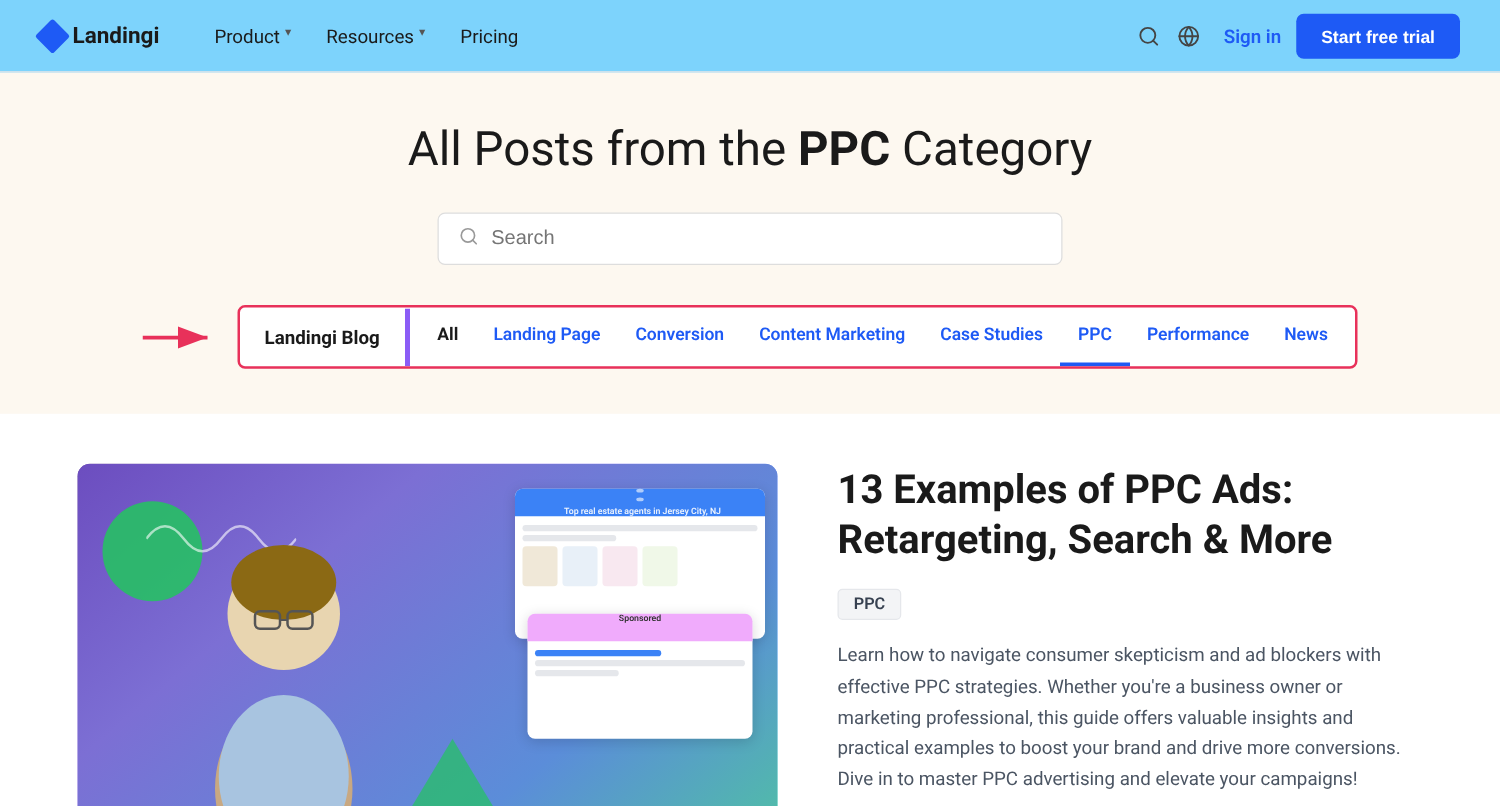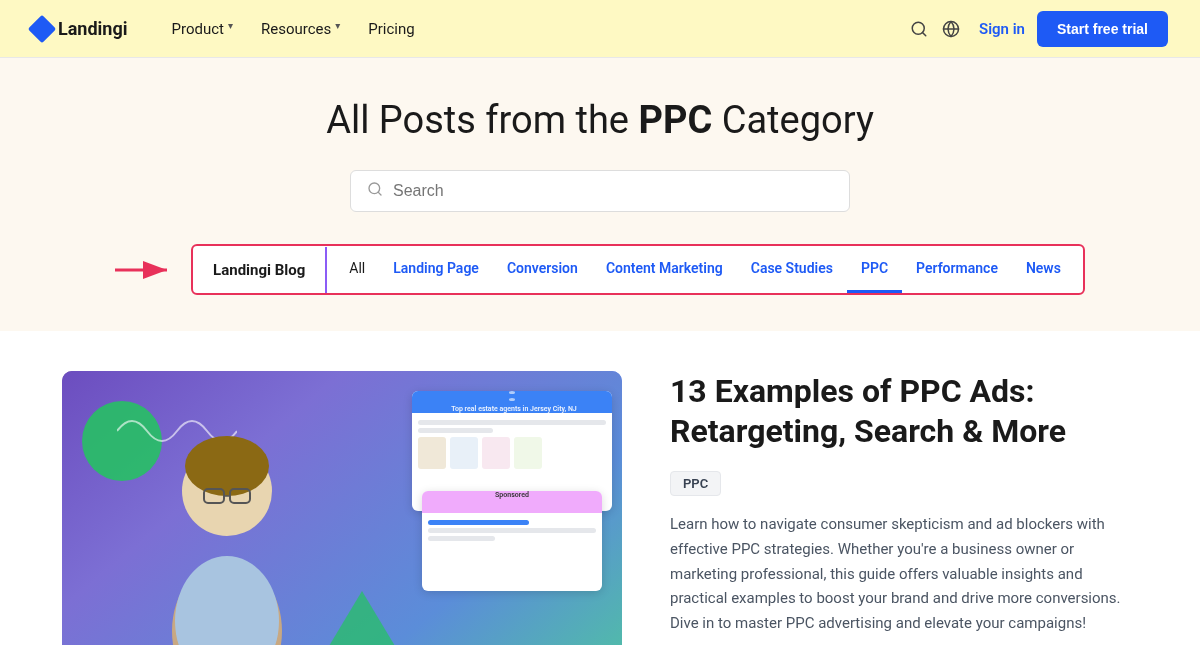--- a/index.html
+++ b/index.html
@@ -5,21 +5,21 @@
     * { box-sizing: border-box; margin: 0; padding: 0; }
     body { font-family: -apple-system, BlinkMacSystemFont, 'Segoe UI', Roboto, sans-serif; background: #fff; color: #1a1a1a; }
 
     
     .navbar {
       display: flex;
       align-items: center;
       padding: 0 32px;
       height: 58px;
       border-bottom: 1px solid #e8e8e8;
-      background: #fef9c3;
+      background: #7dd3fc;
       position: relative;
       z-index: 10;
     }
     .navbar-logo {
       display: flex;
       align-items: center;
       gap: 6px;
       margin-right: 32px;
       text-decoration: none;
     }
@@ -144,21 +144,21 @@
       border: 2px solid #e8315a;
       border-radius: 6px;
       background: #fff;
       overflow: hidden;
     }
     .cat-blog-label {
       padding: 14px 20px;
       font-size: 15px;
       font-weight: 700;
       color: #1a1a1a;
-      border-right: 2px solid #8b5cf6;
+      border-right: 4px solid #8b5cf6;
       white-space: nowrap;
     }
     .cat-items {
       display: flex;
       align-items: center;
       padding: 0 8px;
     }
     .cat-item {
       padding: 14px 14px;
       font-size: 14px;
@@ -377,21 +377,21 @@
           <marker id="arrowhead" markerWidth="8" markerHeight="6" refX="8" refY="3" orient="auto">
             <polygon points="0 0, 8 3, 0 6" fill="#e8315a"></polygon>
           </marker>
         </defs>
         <line x1="0" y1="14" x2="52" y2="14" stroke="#e8315a" stroke-width="3" marker-end="url(#arrowhead)"></line>
       </svg>
     </div>
     <div class="category-nav">
       <div class="cat-blog-label">Landingi Blog</div>
       <div class="cat-items">
-        <div class="cat-item plain" style="color:#1a1a1a; font-weight:400;">All</div>
+        <div class="cat-item plain" style="color:#1a1a1a; font-weight:700;">All</div>
         <div class="cat-item">Landing Page</div>
         <div class="cat-item">Conversion</div>
         <div class="cat-item">Content Marketing</div>
         <div class="cat-item">Case Studies</div>
         <div class="cat-item active">PPC</div>
         <div class="cat-item">Performance</div>
         <div class="cat-item">News</div>
       </div>
     </div>
   </div>

